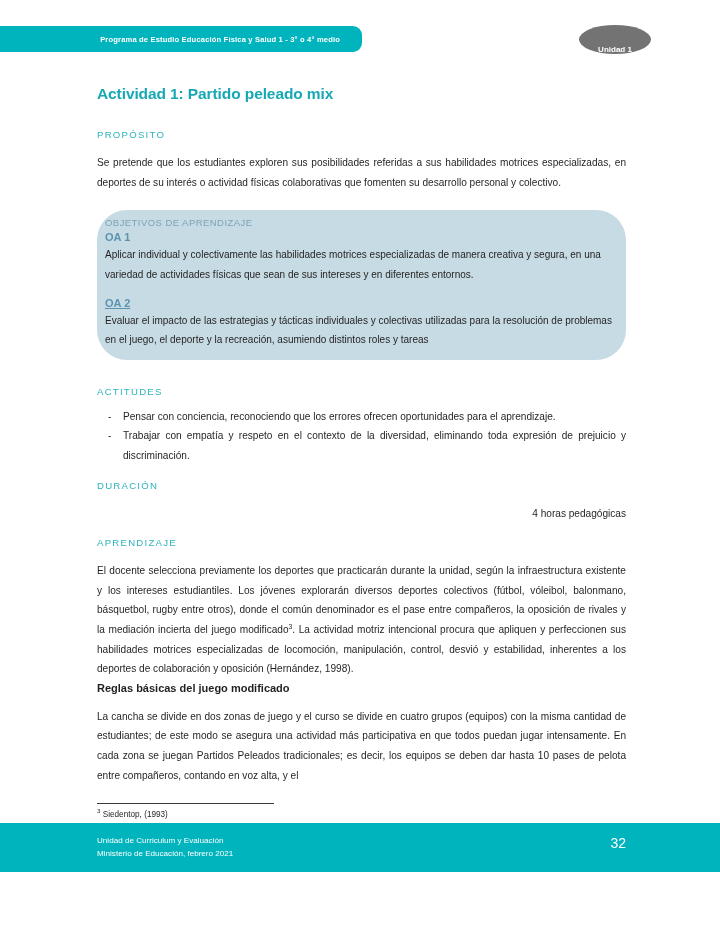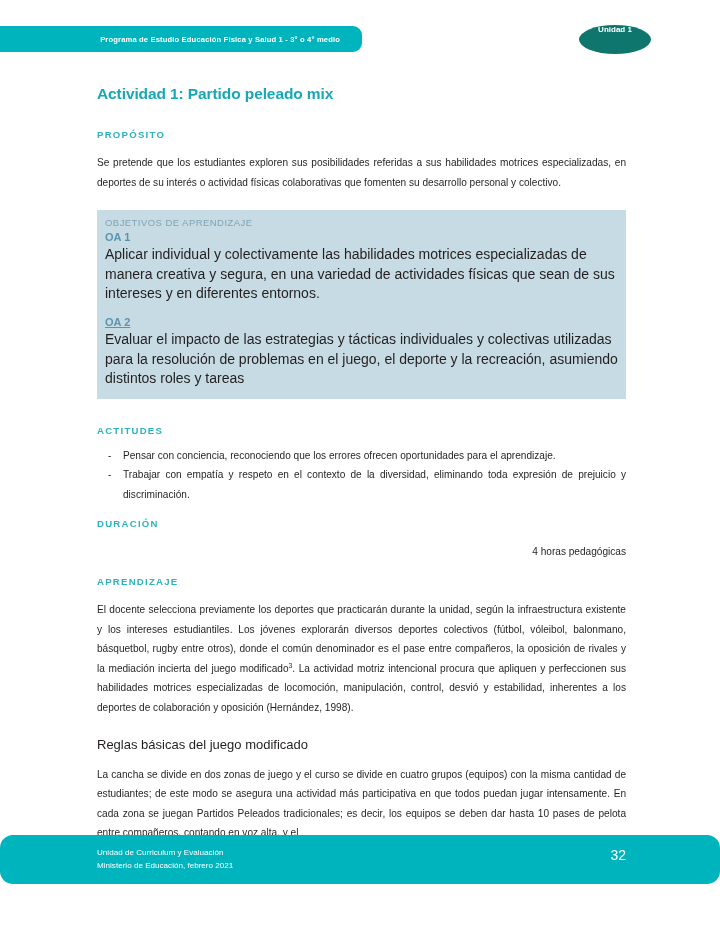--- a/index.html
+++ b/index.html
@@ -44,24 +44,24 @@
     font-weight: 700;
     letter-spacing: 0.15px;
     white-space: nowrap;
   }
   .unit-badge {
     position: absolute;
     right: 21px;
     top: 25px;
     width: 72px;
     height: 29px;
-    background: #0f766e;
+    background: #737373;
     border-radius: 50%;
     display: flex;
-    align-items: flex-start;
+    align-items: flex-end;
     justify-content: center;
   }
   .unit-badge-text {
     color: #ffffff;
     font-size: 8px;
     font-weight: 700;
     white-space: nowrap;
   }
 
   
@@ -75,21 +75,21 @@
   .activity-title {
     margin-top: 85px;
     font-size: 15.5px;
     font-weight: 700;
     color: #16a8b5;
     letter-spacing: -0.1px;
   }
 
   .section-label {
     font-size: 9.6px;
-    font-weight: 700;
+    font-weight: 400;
     color: #2cb3bd;
     letter-spacing: 1.25px;
     margin-top: 26px;
     margin-bottom: 0;
   }
   .section-label.tight-top { margin-top: 14px; }
 
   p.body {
     font-size: 10.1px;
     line-height: 19.6px;
@@ -105,37 +105,38 @@
     line-height: 0;
   }
 
   
   .oa-box {
     background: #c6dbe3;
     margin-top: 18px;
     padding: 7px 8px 10px 8px;
     box-sizing: border-box;
     width: 529px;
+    border-radius: 30px;
   }
   .oa-group-title {
     font-size: 9.5px;
     font-weight: 400;
     color: #7ea3b7;
     letter-spacing: 0.45px;
     margin: 0 0 3px 0;
   }
   .oa-code {
     font-size: 11px;
     font-weight: 700;
     color: #5e93b0;
     margin: 0 0 2px 0;
   }
   .oa-code.spaced { margin-top: 13px; text-decoration: underline; }
   .oa-text {
-    font-size: 14px;
+    font-size: 10px;
     line-height: 19.4px;
     color: #231f20;
     margin: 0;
     text-align: left;
   }
 
   
   ul.dash-list {
     list-style: none;
     margin: 10px 0 0 0;
@@ -151,23 +152,23 @@
     color: #231f20;
   }
   ul.dash-list li .dash {
     position: absolute;
     left: 0;
     top: 0;
   }
 
   
   .subhead {
-    font-size: 13px;
-    font-weight: 400;
-    margin-top: 19px;
+    font-size: 11px;
+    font-weight: 700;
+    margin-top: 3px;
     color: #231f20;
   }
 
   
   .footnote-area {
     margin-top: 18px;
   }
   .footnote-rule {
     width: 177px;
     height: 0;
@@ -183,25 +184,24 @@
   .footnote-text sup {
     font-size: 6.2px;
     vertical-align: super;
     line-height: 0;
   }
 
   
   .footer {
     position: absolute;
     left: 0;
-    bottom: 48px;
+    bottom: 60px;
     width: 720px;
     height: 49px;
     background: #00b4bd;
-    border-radius: 13px;
   }
   .footer-inner {
     position: absolute;
     left: 97px;
     top: 12px;
     width: 529px;
     display: flex;
     justify-content: space-between;
     align-items: flex-start;
   }

